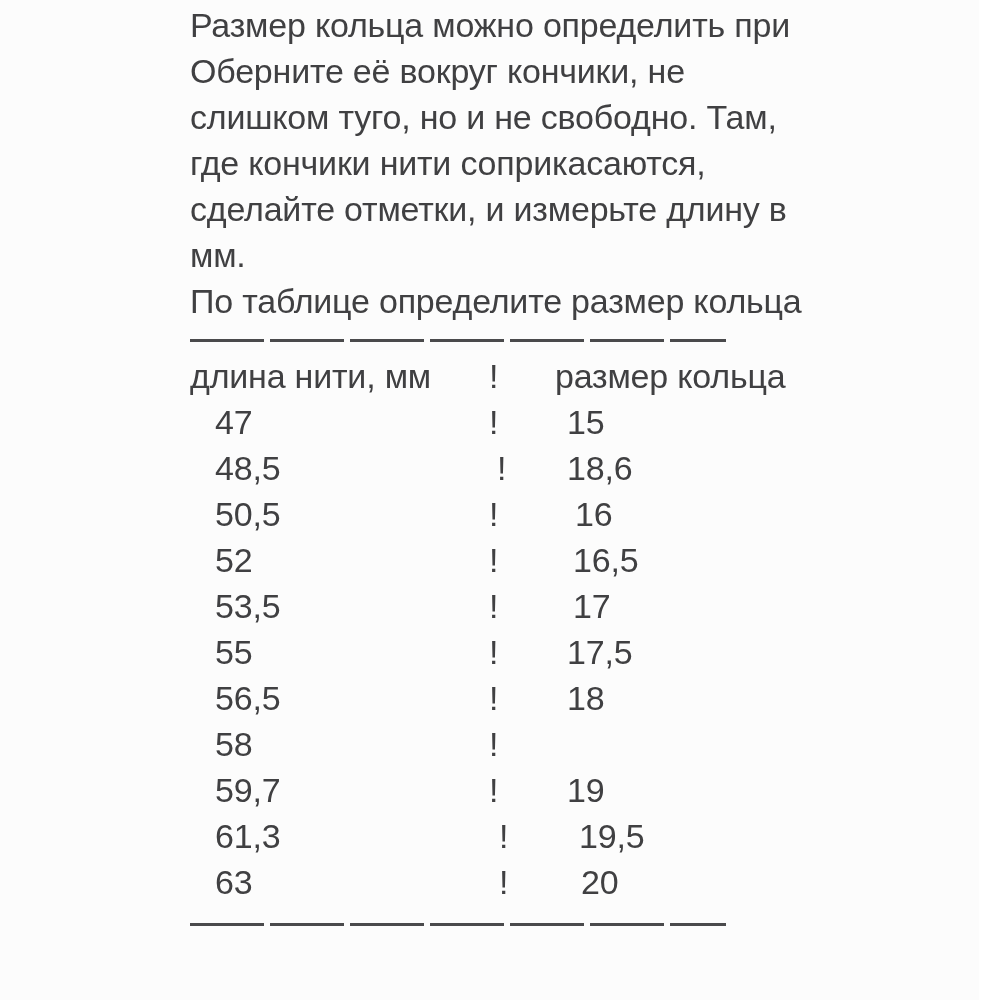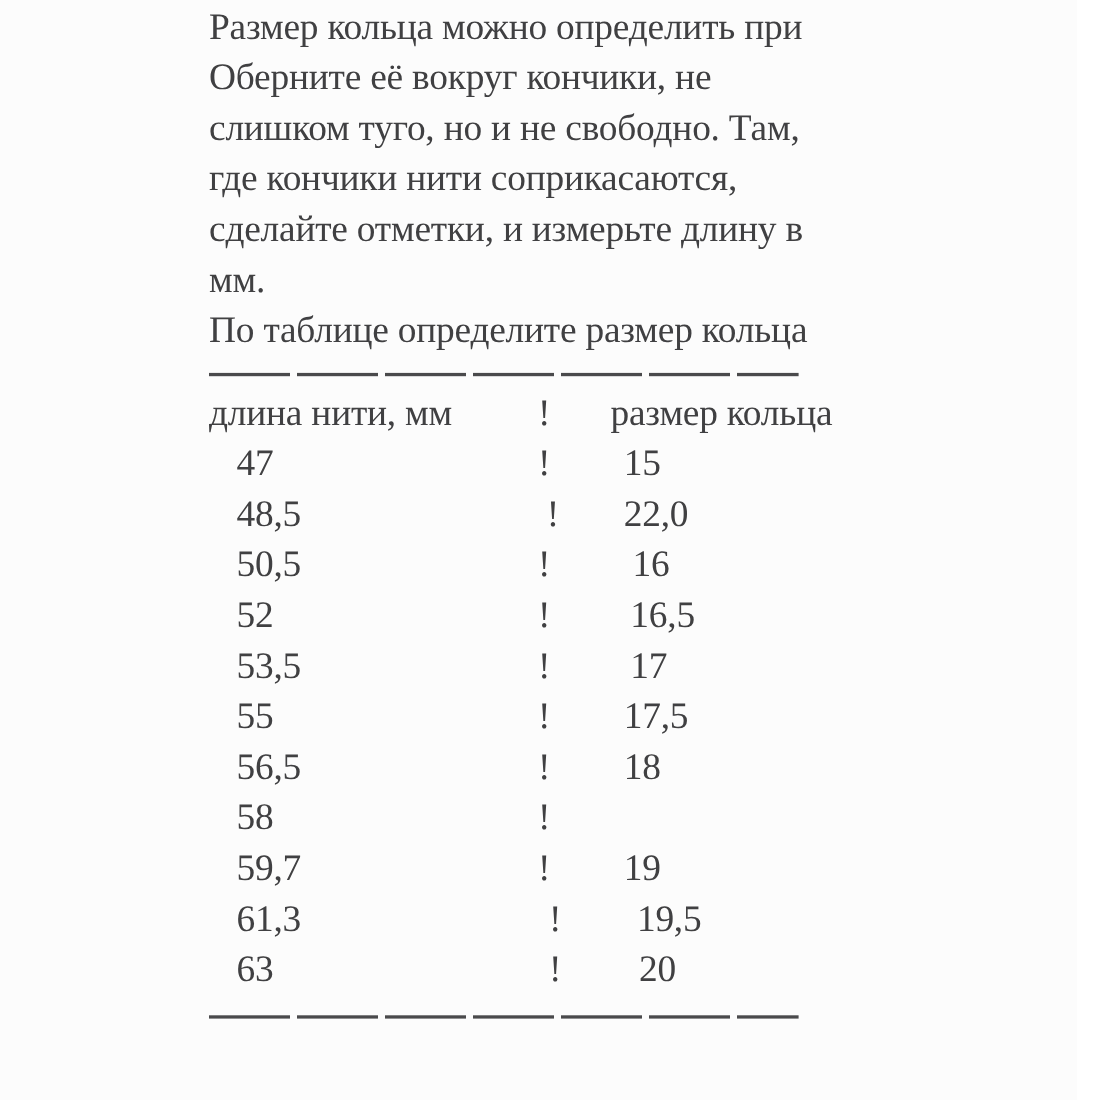--- a/index.html
+++ b/index.html
@@ -8,21 +8,21 @@
     --divider: #4a4a4c;
   }
   * { margin: 0; padding: 0; box-sizing: border-box; }
   html, body { background: #ffffff; }
   .page {
     position: relative;
     width: 979px;
     height: 1000px;
     background: var(--background);
     padding: 2px 0 0 190px;
-    font-family: Liberation Serif, serif;
+    font-family: Liberation Sans, sans-serif;
     font-size: 34px;
     line-height: 46px;
     font-weight: 400;
     letter-spacing: -0.2px;
     color: var(--text);
     overflow: hidden;
   }
   .intro .line { white-space: nowrap; }
   .divider {
     width: 536px;
@@ -82,21 +82,21 @@
 
     <div class="t-rows">
       <div class="t-row">
         <span class="c1">47</span>
         <span class="c2">!</span>
         <span class="c3">15</span>
       </div>
       <div class="t-row">
         <span class="c1">48,5</span>
         <span class="c2">!</span>
-        <span class="c3">22,0</span>
+        <span class="c3">18,6</span>
       </div>
       <div class="t-row">
         <span class="c1">50,5</span>
         <span class="c2">!</span>
         <span class="c3">16</span>
       </div>
       <div class="t-row">
         <span class="c1">52</span>
         <span class="c2">!</span>
         <span class="c3">16,5</span>

